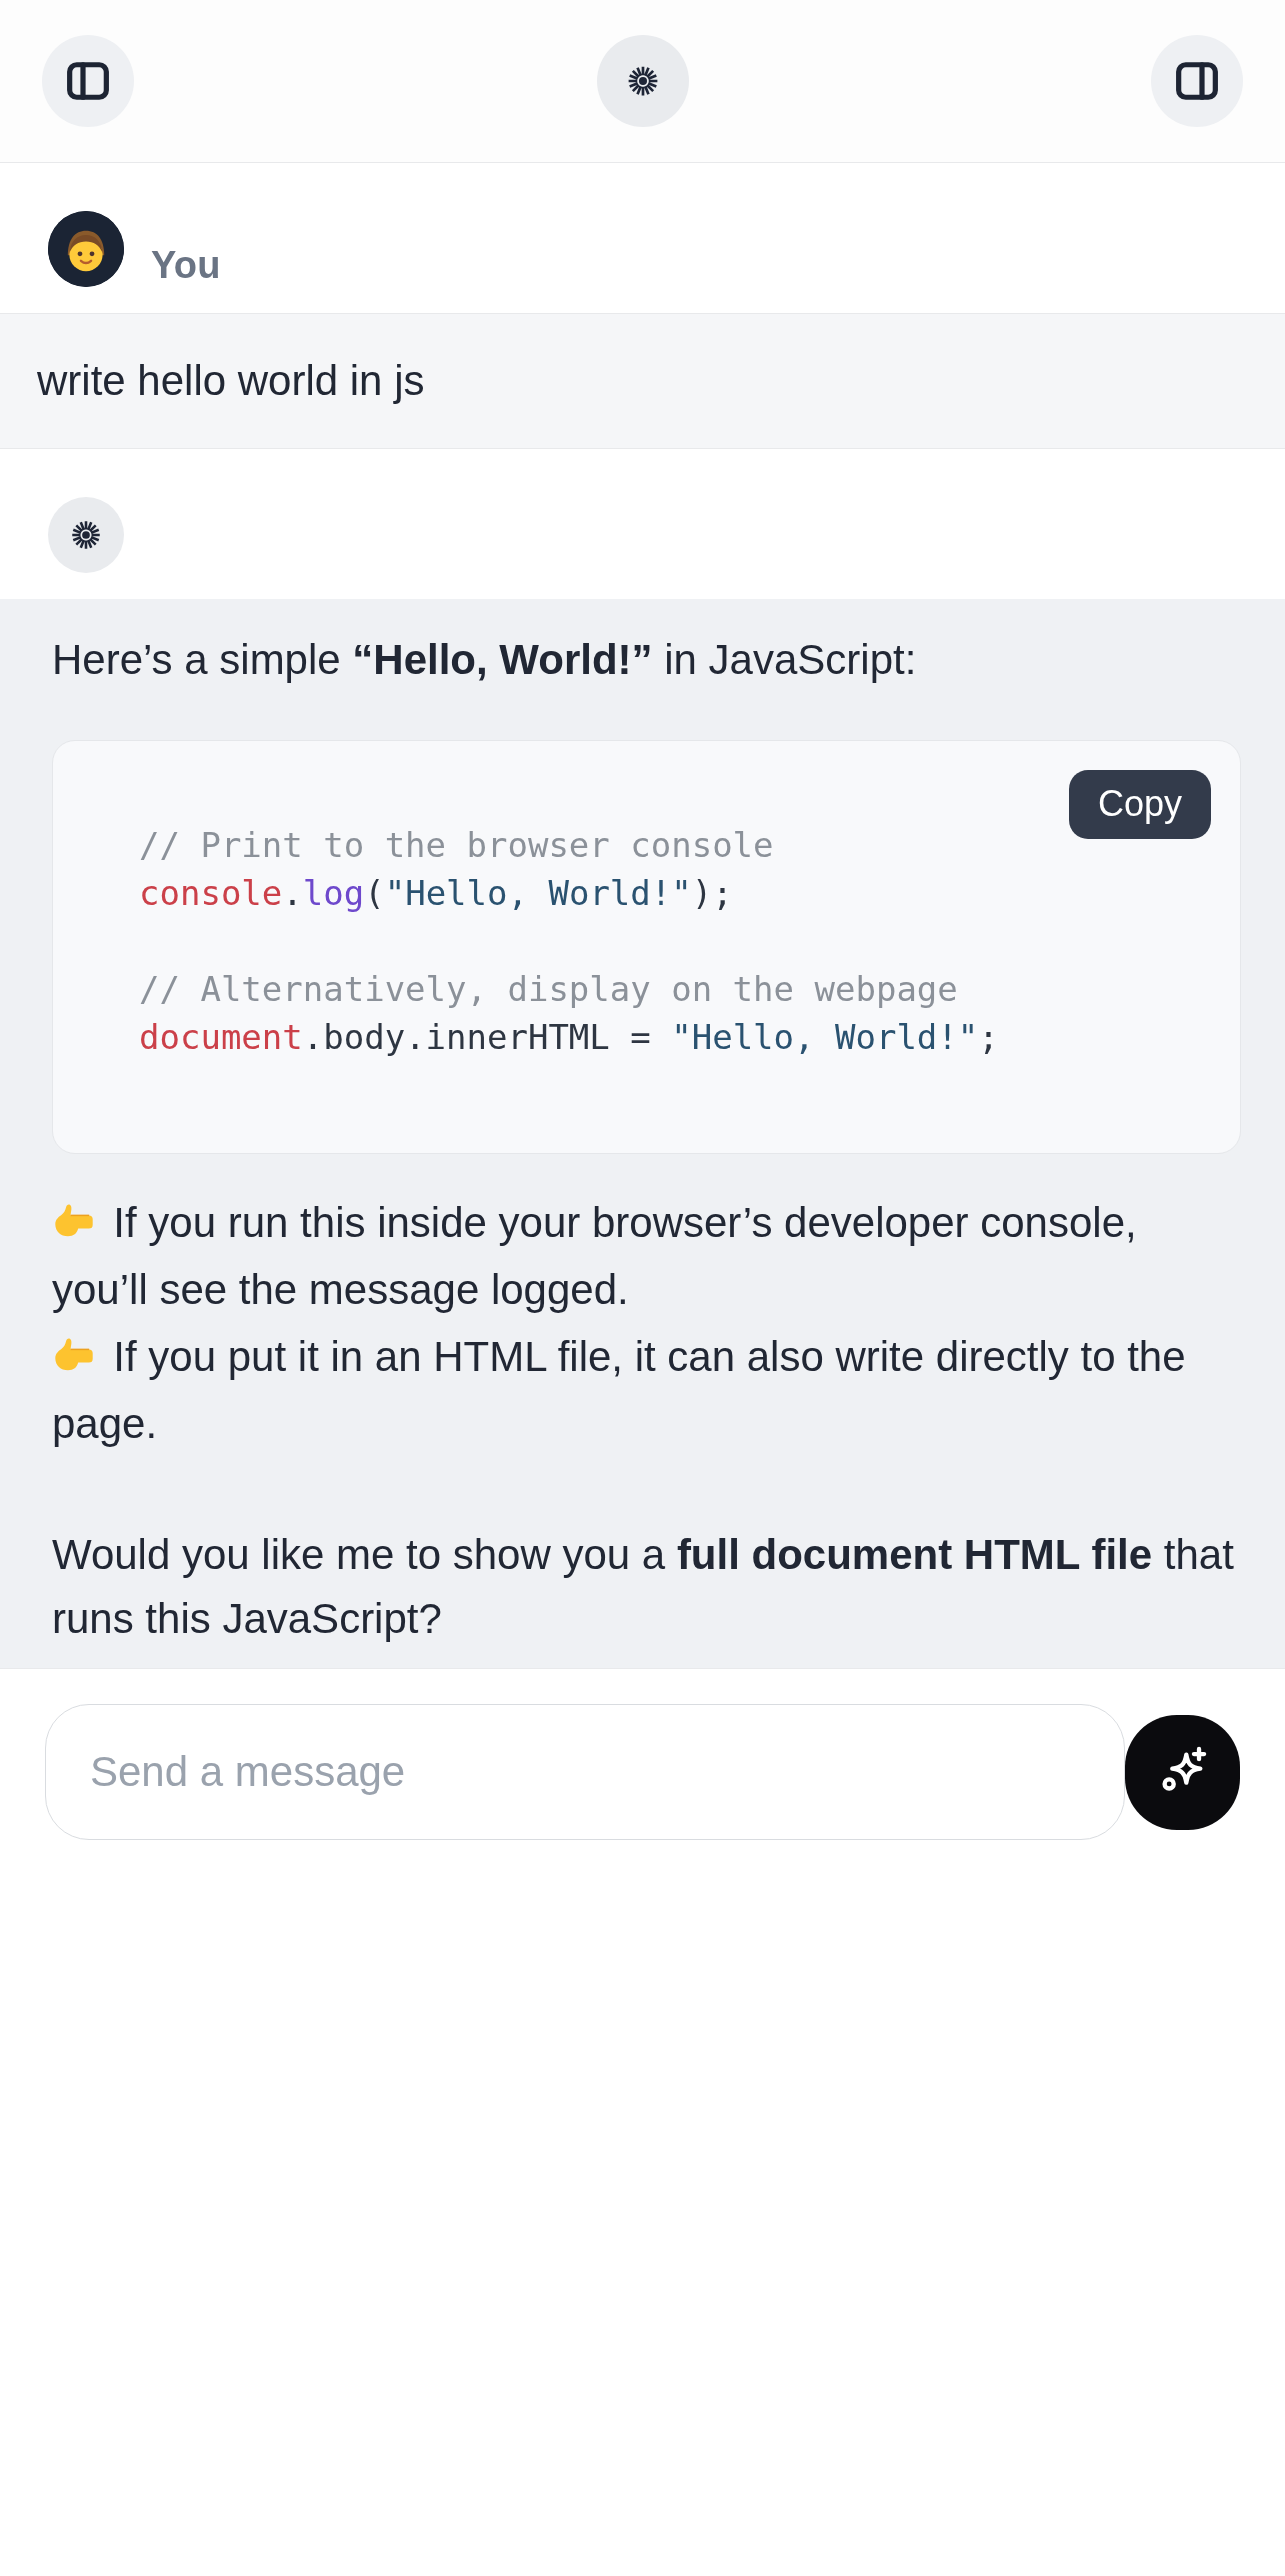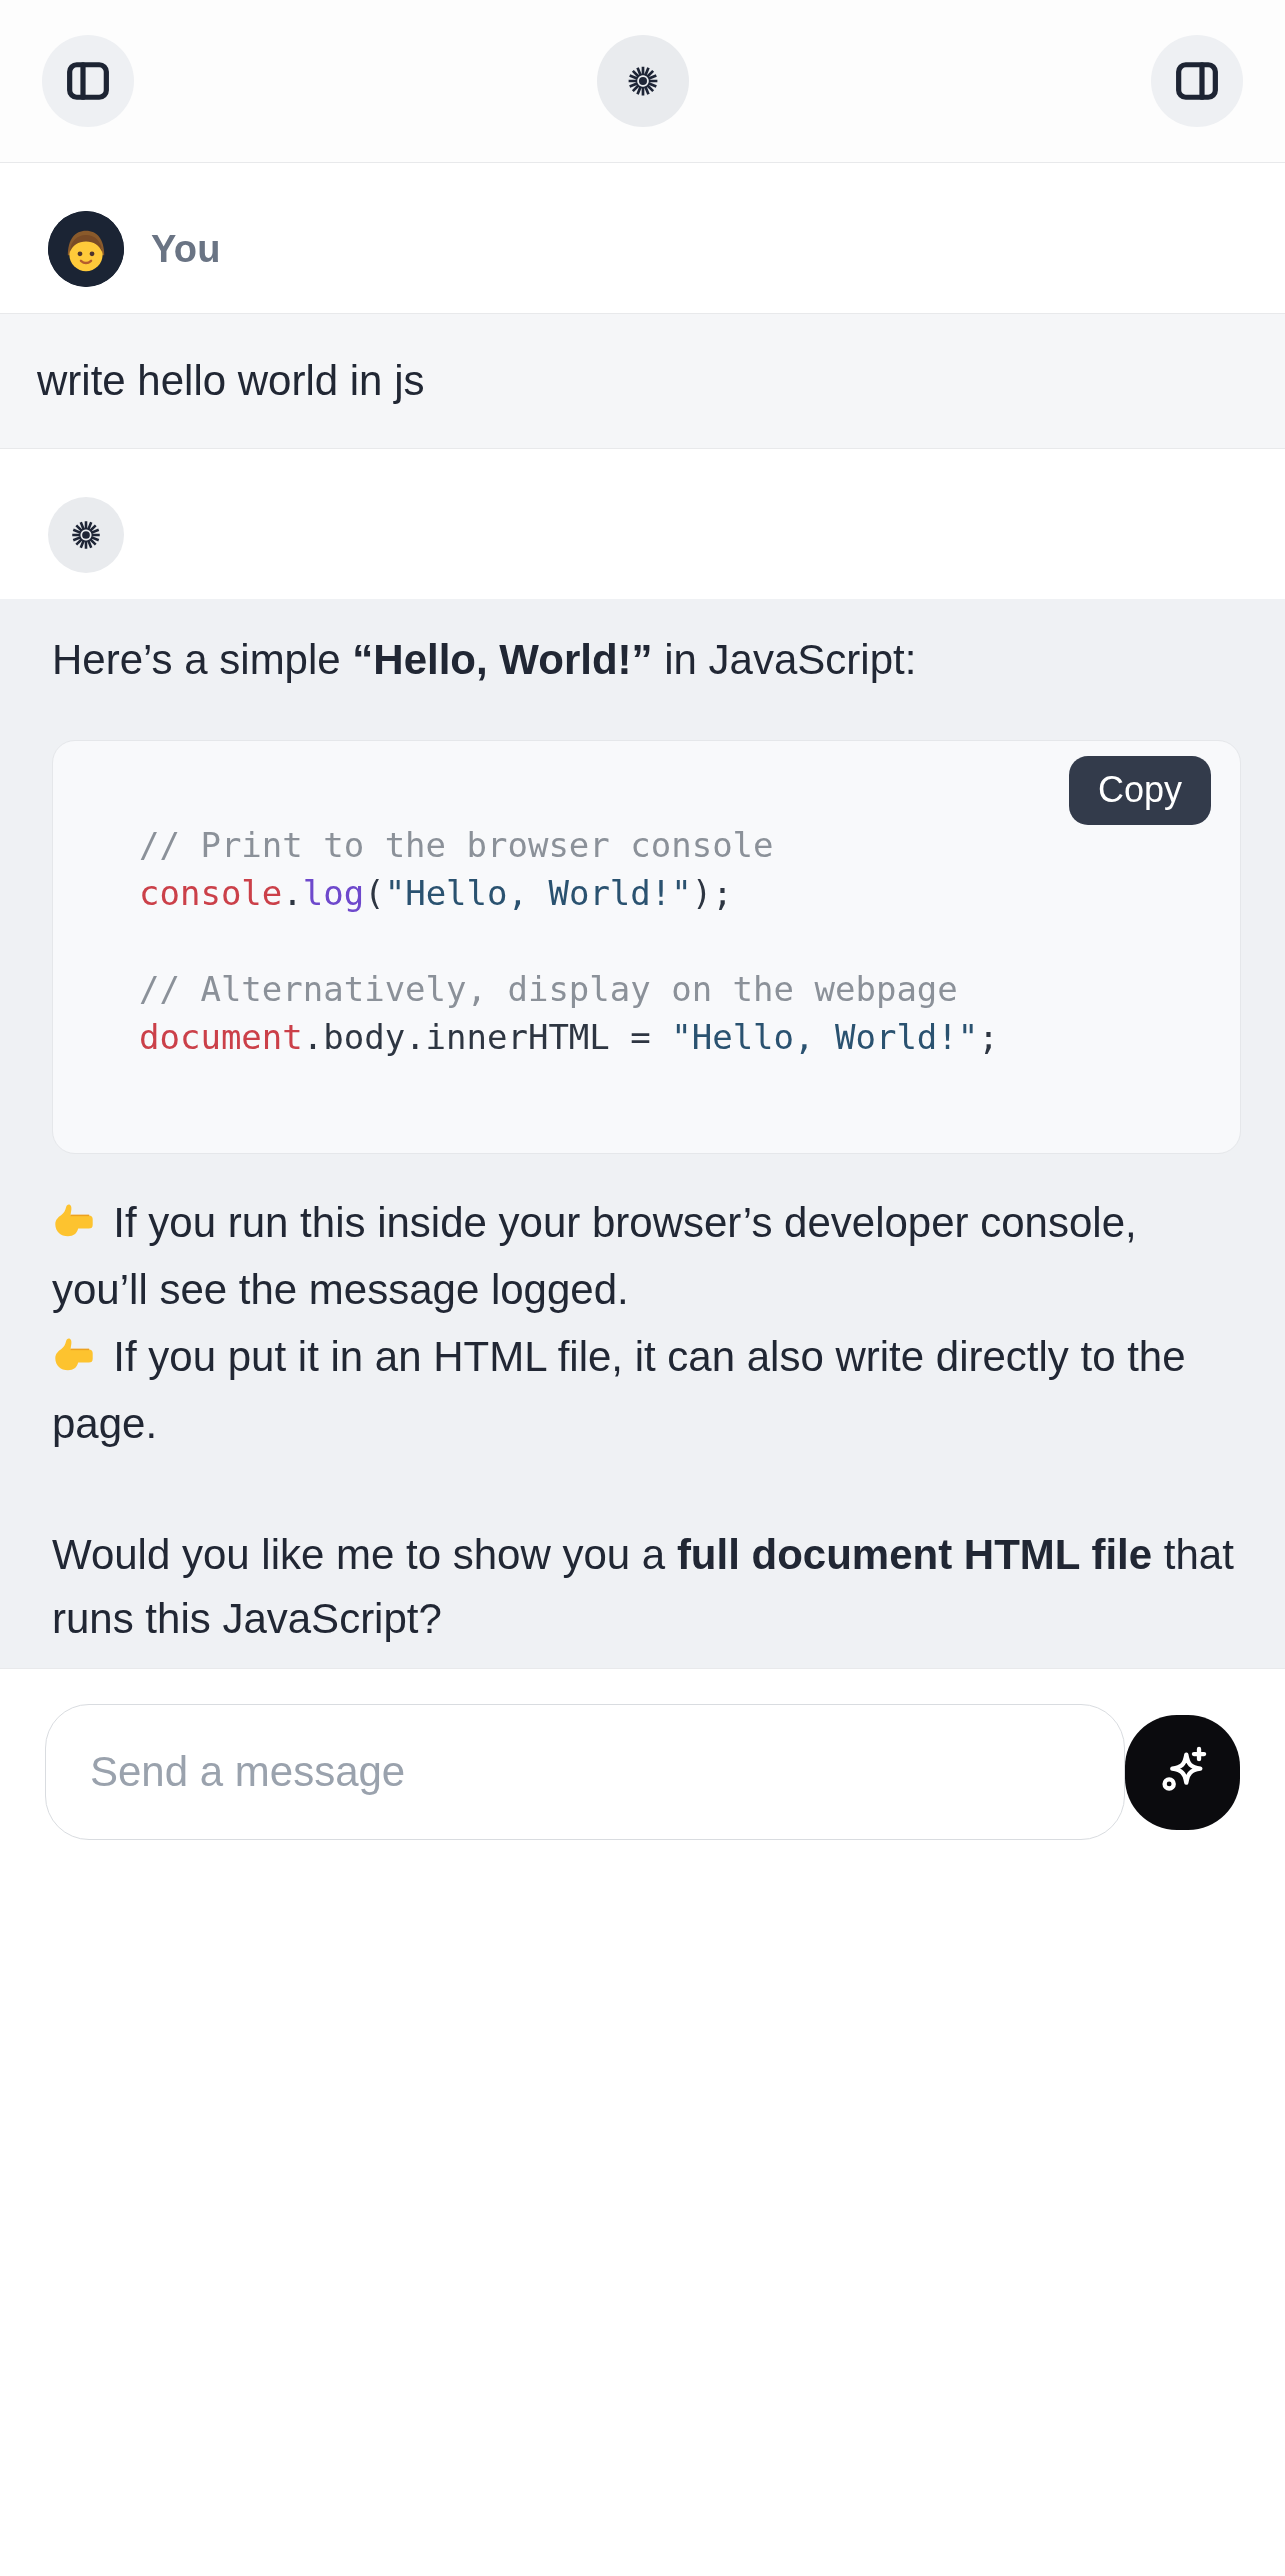--- a/index.html
+++ b/index.html
@@ -10,21 +10,21 @@
   
   .topbar { height:163px; flex:0 0 163px; background:var(--topbar-bg,#fdfdfd);
             border-bottom:1.9px solid var(--border-light,#e8e9eb);
             display:flex; align-items:center; justify-content:space-between; padding:0 42px; }
   .circle-btn { width:92px; height:92px; border-radius:50%; border:none; cursor:pointer;
                 background:var(--icon-circle-bg,#eef0f3); display:flex; align-items:center; justify-content:center; }
   .circle-btn.model { background:var(--model-circle-bg,#e9ebee); }
   .circle-btn svg { display:block; }
 
   
-  .msg-head { display:flex; align-items:center; gap:27px; padding:48px 48px 26px 48px; background:#fff; }
+  .msg-head { display:flex; align-items:flex-end; gap:27px; padding:48px 48px 26px 48px; background:#fff; }
   .avatar { width:76px; height:76px; border-radius:50%; flex:0 0 76px;
             display:flex; align-items:center; justify-content:center; overflow:hidden; }
   .avatar.user { background:var(--user-avatar-bg,#1b2434); }
   .avatar.bot  { background:var(--model-circle-bg,#e9ebee); }
   .sender { font-size:38px; font-weight:600; color:var(--label-gray,#6a7484); letter-spacing:0.2px; }
 
   
   .user-band { background:var(--user-band-bg,#f5f6f8);
                border-top:1.9px solid var(--border-light,#e8e9eb);
                border-bottom:1.9px solid var(--border-light,#e8e9eb);
@@ -36,21 +36,21 @@
   .bot-body p { font-size:42px; line-height:64px; color:var(--text-dark,#212734); }
   .bot-body p strong { font-weight:700; }
   .notes { line-height:67px !important; }
   .followup { margin-top:66px; }
   .emoji { width:44px; height:44px; vertical-align:-6.7px; margin-right:5.7px; }
 
   
   .code-card { position:relative; margin:48px 0 35px 0; background:var(--code-card-bg,#f8f9fb);
                border:1.9px solid var(--code-card-border,#e5e7ea); border-radius:23px;
                padding:80px 38px 92px 86px; }
-  .copy-btn { position:absolute; top:15px; right:29px; background:var(--copy-button-bg,#333b4b);
+  .copy-btn { position:absolute; top:29px; right:29px; background:var(--copy-button-bg,#333b4b);
               color:#ffffff; border:none; border-radius:19px; font-family:"Liberation Sans",sans-serif;
               font-size:36px; line-height:1; padding:16.3px 29px; cursor:pointer; }
   pre { font-family:"DejaVu Sans Mono","Liberation Mono",monospace; font-size:34px; }
   .code-line { height:48px; line-height:48px; white-space:pre; }
   .tok-comment { color:var(--syntax-comment,#8b9199); }
   .tok-keyword { color:var(--syntax-keyword,#cb4049); }
   .tok-function{ color:var(--syntax-function,#6e49cc); }
   .tok-string  { color:var(--syntax-string,#2a5270); }
   .tok-plain   { color:var(--syntax-plain,#2e3642); }
 

